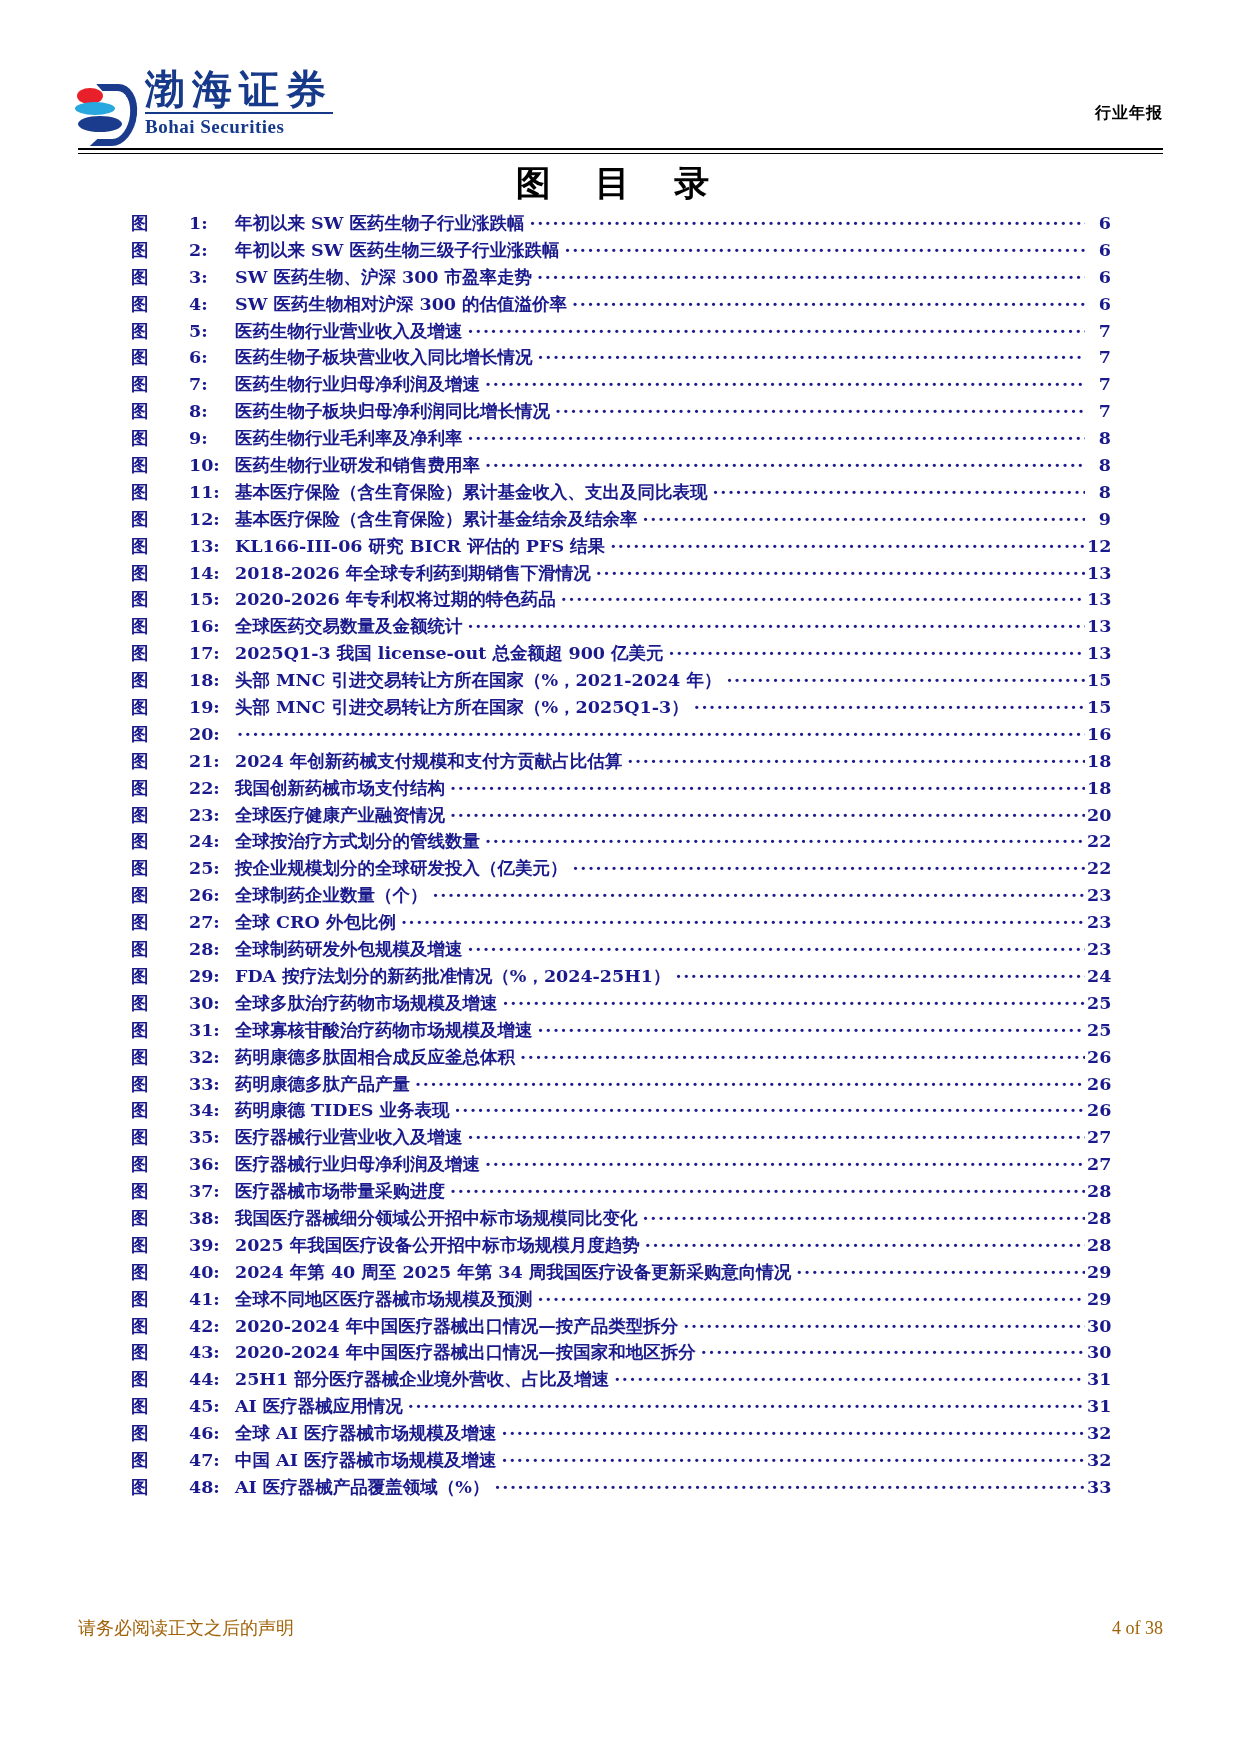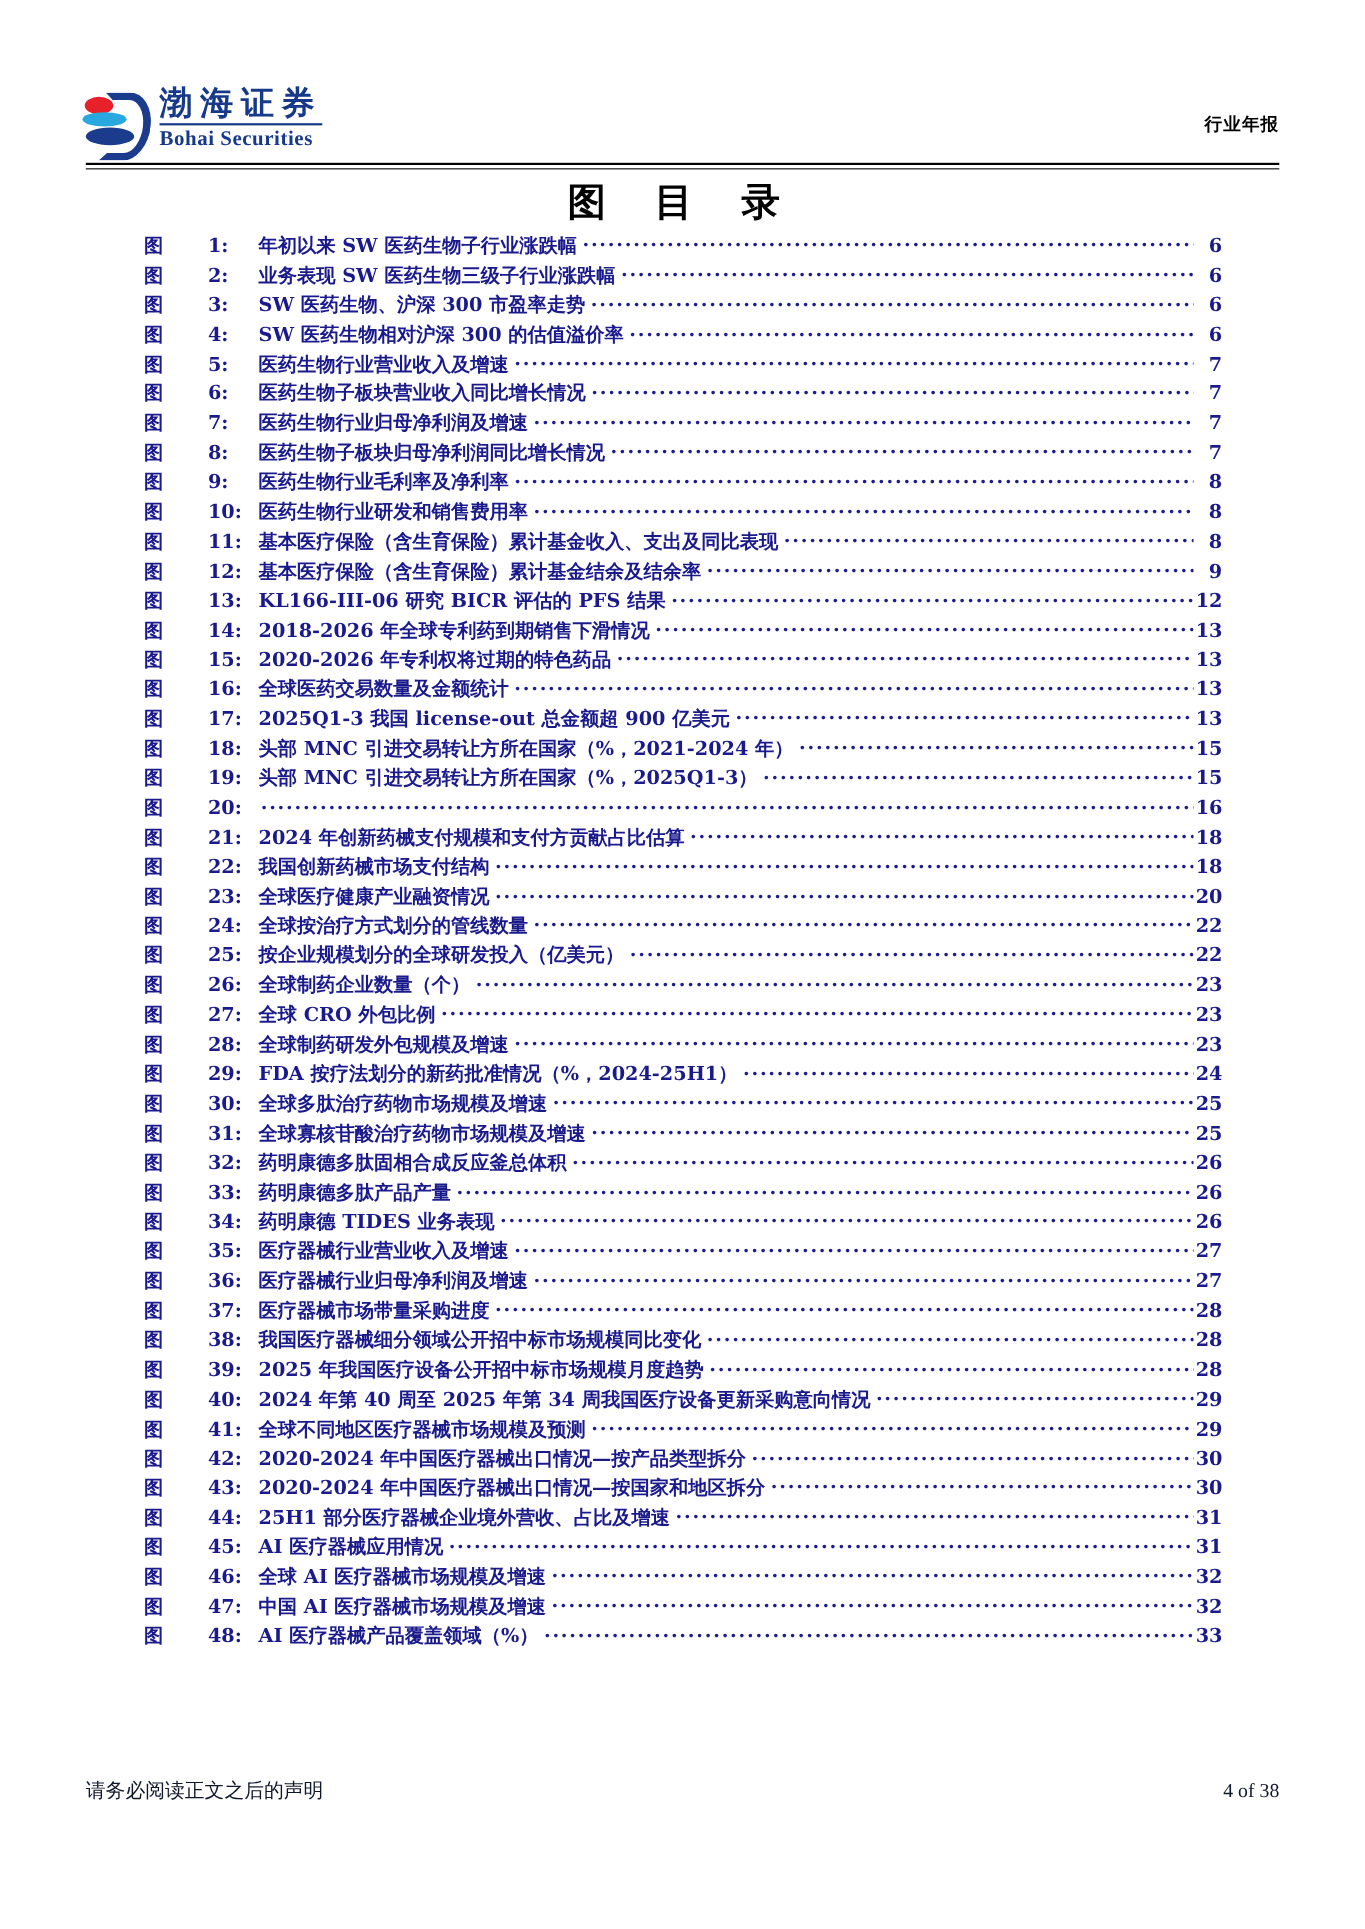--- a/index.html
+++ b/index.html
@@ -71,21 +71,21 @@
     border: 7px solid #1b3c8c;
     border-left-color: transparent;
     border-radius: 0 50% 50% 0 / 0 50% 50% 0;
     transform: skewX(-6deg);
   }
   .logo-text {
     margin-left: 8px;
   }
   .logo-cn {
     font-family: "DejaVu Sans", "Liberation Sans", sans-serif;
-    font-size: 30px;
+    font-size: 40px;
     font-weight: bold;
     color: #17398a;
     letter-spacing: 7px;
     line-height: 1.05;
     white-space: nowrap;
   }
   .logo-rule {
     height: 2px;
     background: #17398a;
     margin: 2px 0 2px 0;
@@ -197,21 +197,21 @@
     left: 78px;
     right: 78px;
     top: 1616px;
   }
   .footer-inner {
     display: flex;
     justify-content: space-between;
     align-items: baseline;
     font-family: "DejaVu Serif", "Liberation Serif", serif;
     font-size: 18px;
-    color: #0f172a;
+    color: #a16207;
   }
   .footer-right {
     font-family: "Liberation Serif", "DejaVu Serif", serif;
     font-size: 18px;
     margin-left: 16px;
   }
 </style>
 </head>
 <body>
 
@@ -242,21 +242,21 @@
       <div class="toc-row">
         <span class="toc-fig">图</span>
         <span class="toc-num">1:</span>
         <span class="toc-label">年初以来 SW 医药生物子行业涨跌幅</span>
         <span class="toc-dots"></span>
         <span class="toc-page">6</span>
       </div>
       <div class="toc-row">
         <span class="toc-fig">图</span>
         <span class="toc-num">2:</span>
-        <span class="toc-label">业务表现 SW 医药生物三级子行业涨跌幅</span>
+        <span class="toc-label">年初以来 SW 医药生物三级子行业涨跌幅</span>
         <span class="toc-dots"></span>
         <span class="toc-page">6</span>
       </div>
       <div class="toc-row">
         <span class="toc-fig">图</span>
         <span class="toc-num">3:</span>
         <span class="toc-label">SW 医药生物、沪深 300 市盈率走势</span>
         <span class="toc-dots"></span>
         <span class="toc-page">6</span>
       </div>

